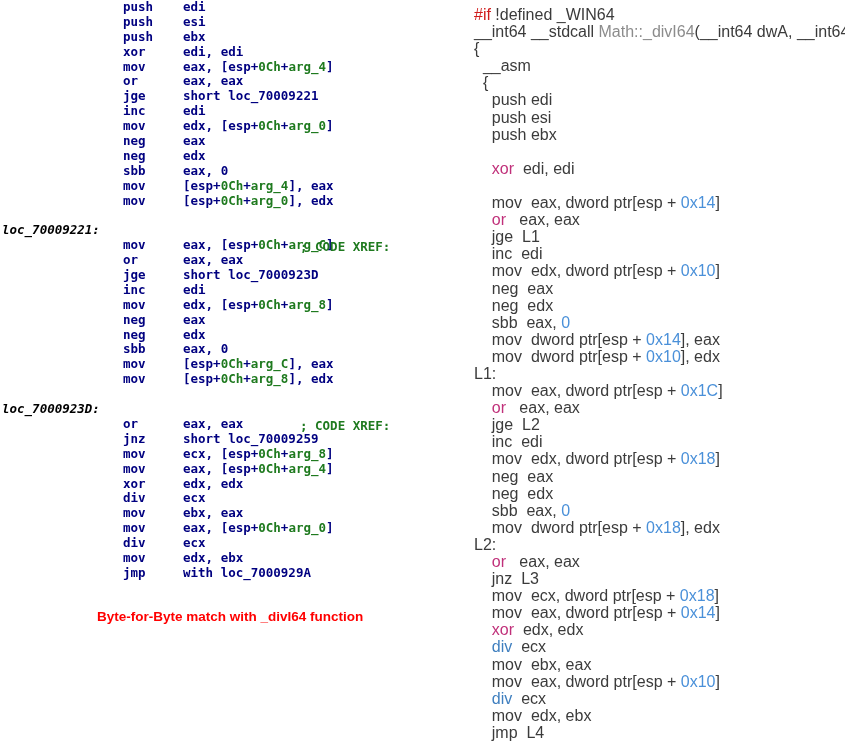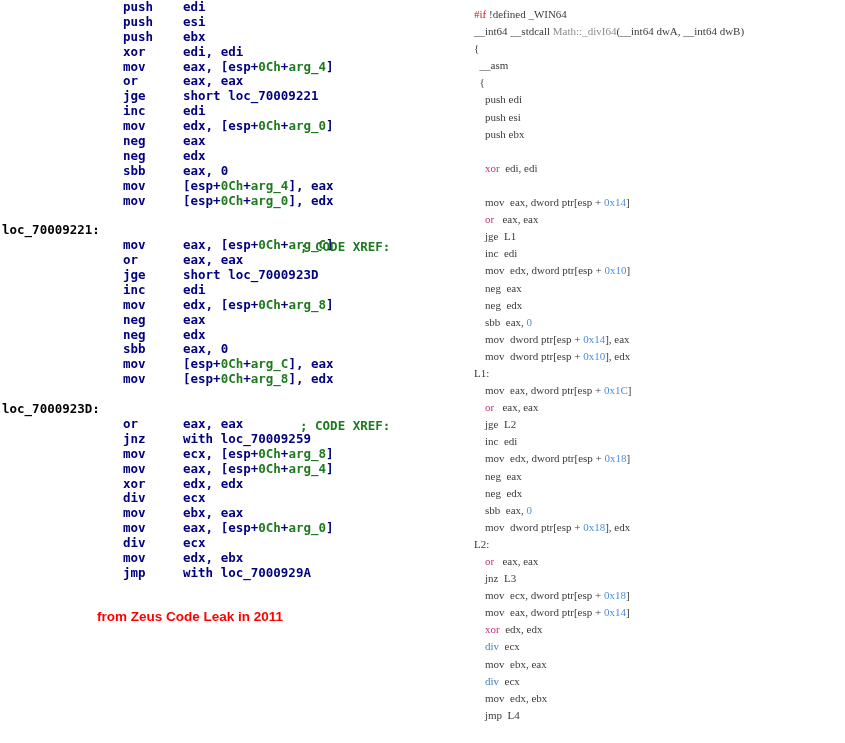--- a/index.html
+++ b/index.html
@@ -50,20 +50,21 @@
     line-height: 14.9px;
     white-space: pre;
     font-family: "DejaVu Sans Mono", monospace;
     font-size: 12.5px;
     font-weight: bold;
     position: relative;
   }
   .asm-label-row .lbl {
     color: #000000;
     margin-left: 2px;
+    font-style: italic;
   }
   .asm-label-row .xref {
     position: absolute;
     left: 300px;
     color: #1f7a1f;
     margin-top: 17px;
   }
   .asm-blank { height: 14.9px; }
 
   
@@ -84,22 +85,22 @@
     position: absolute;
     left: 474px;
     top: 6px;
     width: 371px;
     height: 737px;
   }
   .src-line {
     height: 17.1px;
     line-height: 17.1px;
     white-space: pre;
-    font-family: Liberation Serif, serif;
-    font-size: 11px;
+    font-family: Liberation Sans, sans-serif;
+    font-size: 16px;
     color: #3b3b3b;
   }
   .src-line .kw-red   { color: #d01c1c; }
   .src-line .kw-pink  { color: #c0307a; }
   .src-line .kw-blue  { color: #3f7fbf; }
   .src-line .num      { color: #4a90d9; text-align: right; }
   .src-line .cls      { color: #8c8c8c; }
   .src-line .plain    { color: #3b3b3b; }
 </style>
 </head>
@@ -129,34 +130,34 @@
       <div class="asm-line"><span class="mn">inc</span><span class="op"><span class="n">edi</span></span></div>
       <div class="asm-line"><span class="mn">mov</span><span class="op"><span class="n">edx, [esp+</span><span class="g">0Ch</span><span class="n">+</span><span class="g">arg_8</span><span class="n">]</span></span></div>
       <div class="asm-line"><span class="mn">neg</span><span class="op"><span class="n">eax</span></span></div>
       <div class="asm-line"><span class="mn">neg</span><span class="op"><span class="n">edx</span></span></div>
       <div class="asm-line"><span class="mn">sbb</span><span class="op"><span class="n">eax, 0</span></span></div>
       <div class="asm-line"><span class="mn">mov</span><span class="op"><span class="n">[esp+</span><span class="g">0Ch</span><span class="n">+</span><span class="g">arg_C</span><span class="n">], eax</span></span></div>
       <div class="asm-line"><span class="mn">mov</span><span class="op"><span class="n">[esp+</span><span class="g">0Ch</span><span class="n">+</span><span class="g">arg_8</span><span class="n">], edx</span></span></div>
       <div class="asm-blank"></div>
       <div class="asm-label-row"><span class="lbl">loc_7000923D:</span><span class="xref">; CODE XREF:</span></div>
       <div class="asm-line"><span class="mn">or</span><span class="op"><span class="n">eax, eax</span></span></div>
-      <div class="asm-line"><span class="mn">jnz</span><span class="op"><span class="n">with loc_70009259</span></span></div>
+      <div class="asm-line"><span class="mn">jnz</span><span class="op"><span class="n">short loc_70009259</span></span></div>
       <div class="asm-line"><span class="mn">mov</span><span class="op"><span class="n">ecx, [esp+</span><span class="g">0Ch</span><span class="n">+</span><span class="g">arg_8</span><span class="n">]</span></span></div>
       <div class="asm-line"><span class="mn">mov</span><span class="op"><span class="n">eax, [esp+</span><span class="g">0Ch</span><span class="n">+</span><span class="g">arg_4</span><span class="n">]</span></span></div>
       <div class="asm-line"><span class="mn">xor</span><span class="op"><span class="n">edx, edx</span></span></div>
       <div class="asm-line"><span class="mn">div</span><span class="op"><span class="n">ecx</span></span></div>
       <div class="asm-line"><span class="mn">mov</span><span class="op"><span class="n">ebx, eax</span></span></div>
       <div class="asm-line"><span class="mn">mov</span><span class="op"><span class="n">eax, [esp+</span><span class="g">0Ch</span><span class="n">+</span><span class="g">arg_0</span><span class="n">]</span></span></div>
       <div class="asm-line"><span class="mn">div</span><span class="op"><span class="n">ecx</span></span></div>
       <div class="asm-line"><span class="mn">mov</span><span class="op"><span class="n">edx, ebx</span></span></div>
       <div class="asm-line"><span class="mn">jmp</span><span class="op"><span class="n">with loc_7000929A</span></span></div>
     </div>
 
   <div id="annotation">
-    <div>from Zeus Code Leak in 2011</div>
+    <div>Byte-for-Byte match with _divI64 function</div>
   </div>
 </div>
 
 <div id="source-panel">
   <div id="source-lines">
       <div class="src-line"><span class="kw-red">#if</span><span class="plain"> !defined _WIN64</span></div>
       <div class="src-line"><span class="plain">__int64 __stdcall </span><span class="cls">Math::_divI64</span><span class="plain">(__int64 dwA, __int64 dwB)</span></div>
       <div class="src-line"><span class="plain">{</span></div>
       <div class="src-line"><span class="plain">  __asm</span></div>
       <div class="src-line"><span class="plain">  {</span></div>
@@ -187,17 +188,18 @@
       <div class="src-line"><span class="plain">    sbb  eax, </span><span class="num">0</span></div>
       <div class="src-line"><span class="plain">    mov  dword ptr[esp + </span><span class="num">0x18</span><span class="plain">], edx</span></div>
       <div class="src-line"><span class="plain">L2:</span></div>
       <div class="src-line"><span class="plain">    </span><span class="kw-pink">or</span><span class="plain">   eax, eax</span></div>
       <div class="src-line"><span class="plain">    jnz  L3</span></div>
       <div class="src-line"><span class="plain">    mov  ecx, dword ptr[esp + </span><span class="num">0x18</span><span class="plain">]</span></div>
       <div class="src-line"><span class="plain">    mov  eax, dword ptr[esp + </span><span class="num">0x14</span><span class="plain">]</span></div>
       <div class="src-line"><span class="plain">    </span><span class="kw-pink">xor</span><span class="plain">  edx, edx</span></div>
       <div class="src-line"><span class="plain">    </span><span class="kw-blue">div</span><span class="plain">  ecx</span></div>
       <div class="src-line"><span class="plain">    mov  ebx, eax</span></div>
+      <div class="src-line"><span class="plain">    mov  eax, dword ptr[esp + </span><span class="num">0x10</span><span class="plain">]</span></div>
       <div class="src-line"><span class="plain">    </span><span class="kw-blue">div</span><span class="plain">  ecx</span></div>
       <div class="src-line"><span class="plain">    mov  edx, ebx</span></div>
       <div class="src-line"><span class="plain">    jmp  L4</span></div>
     </div>
 </div>
 
 </body></html>

